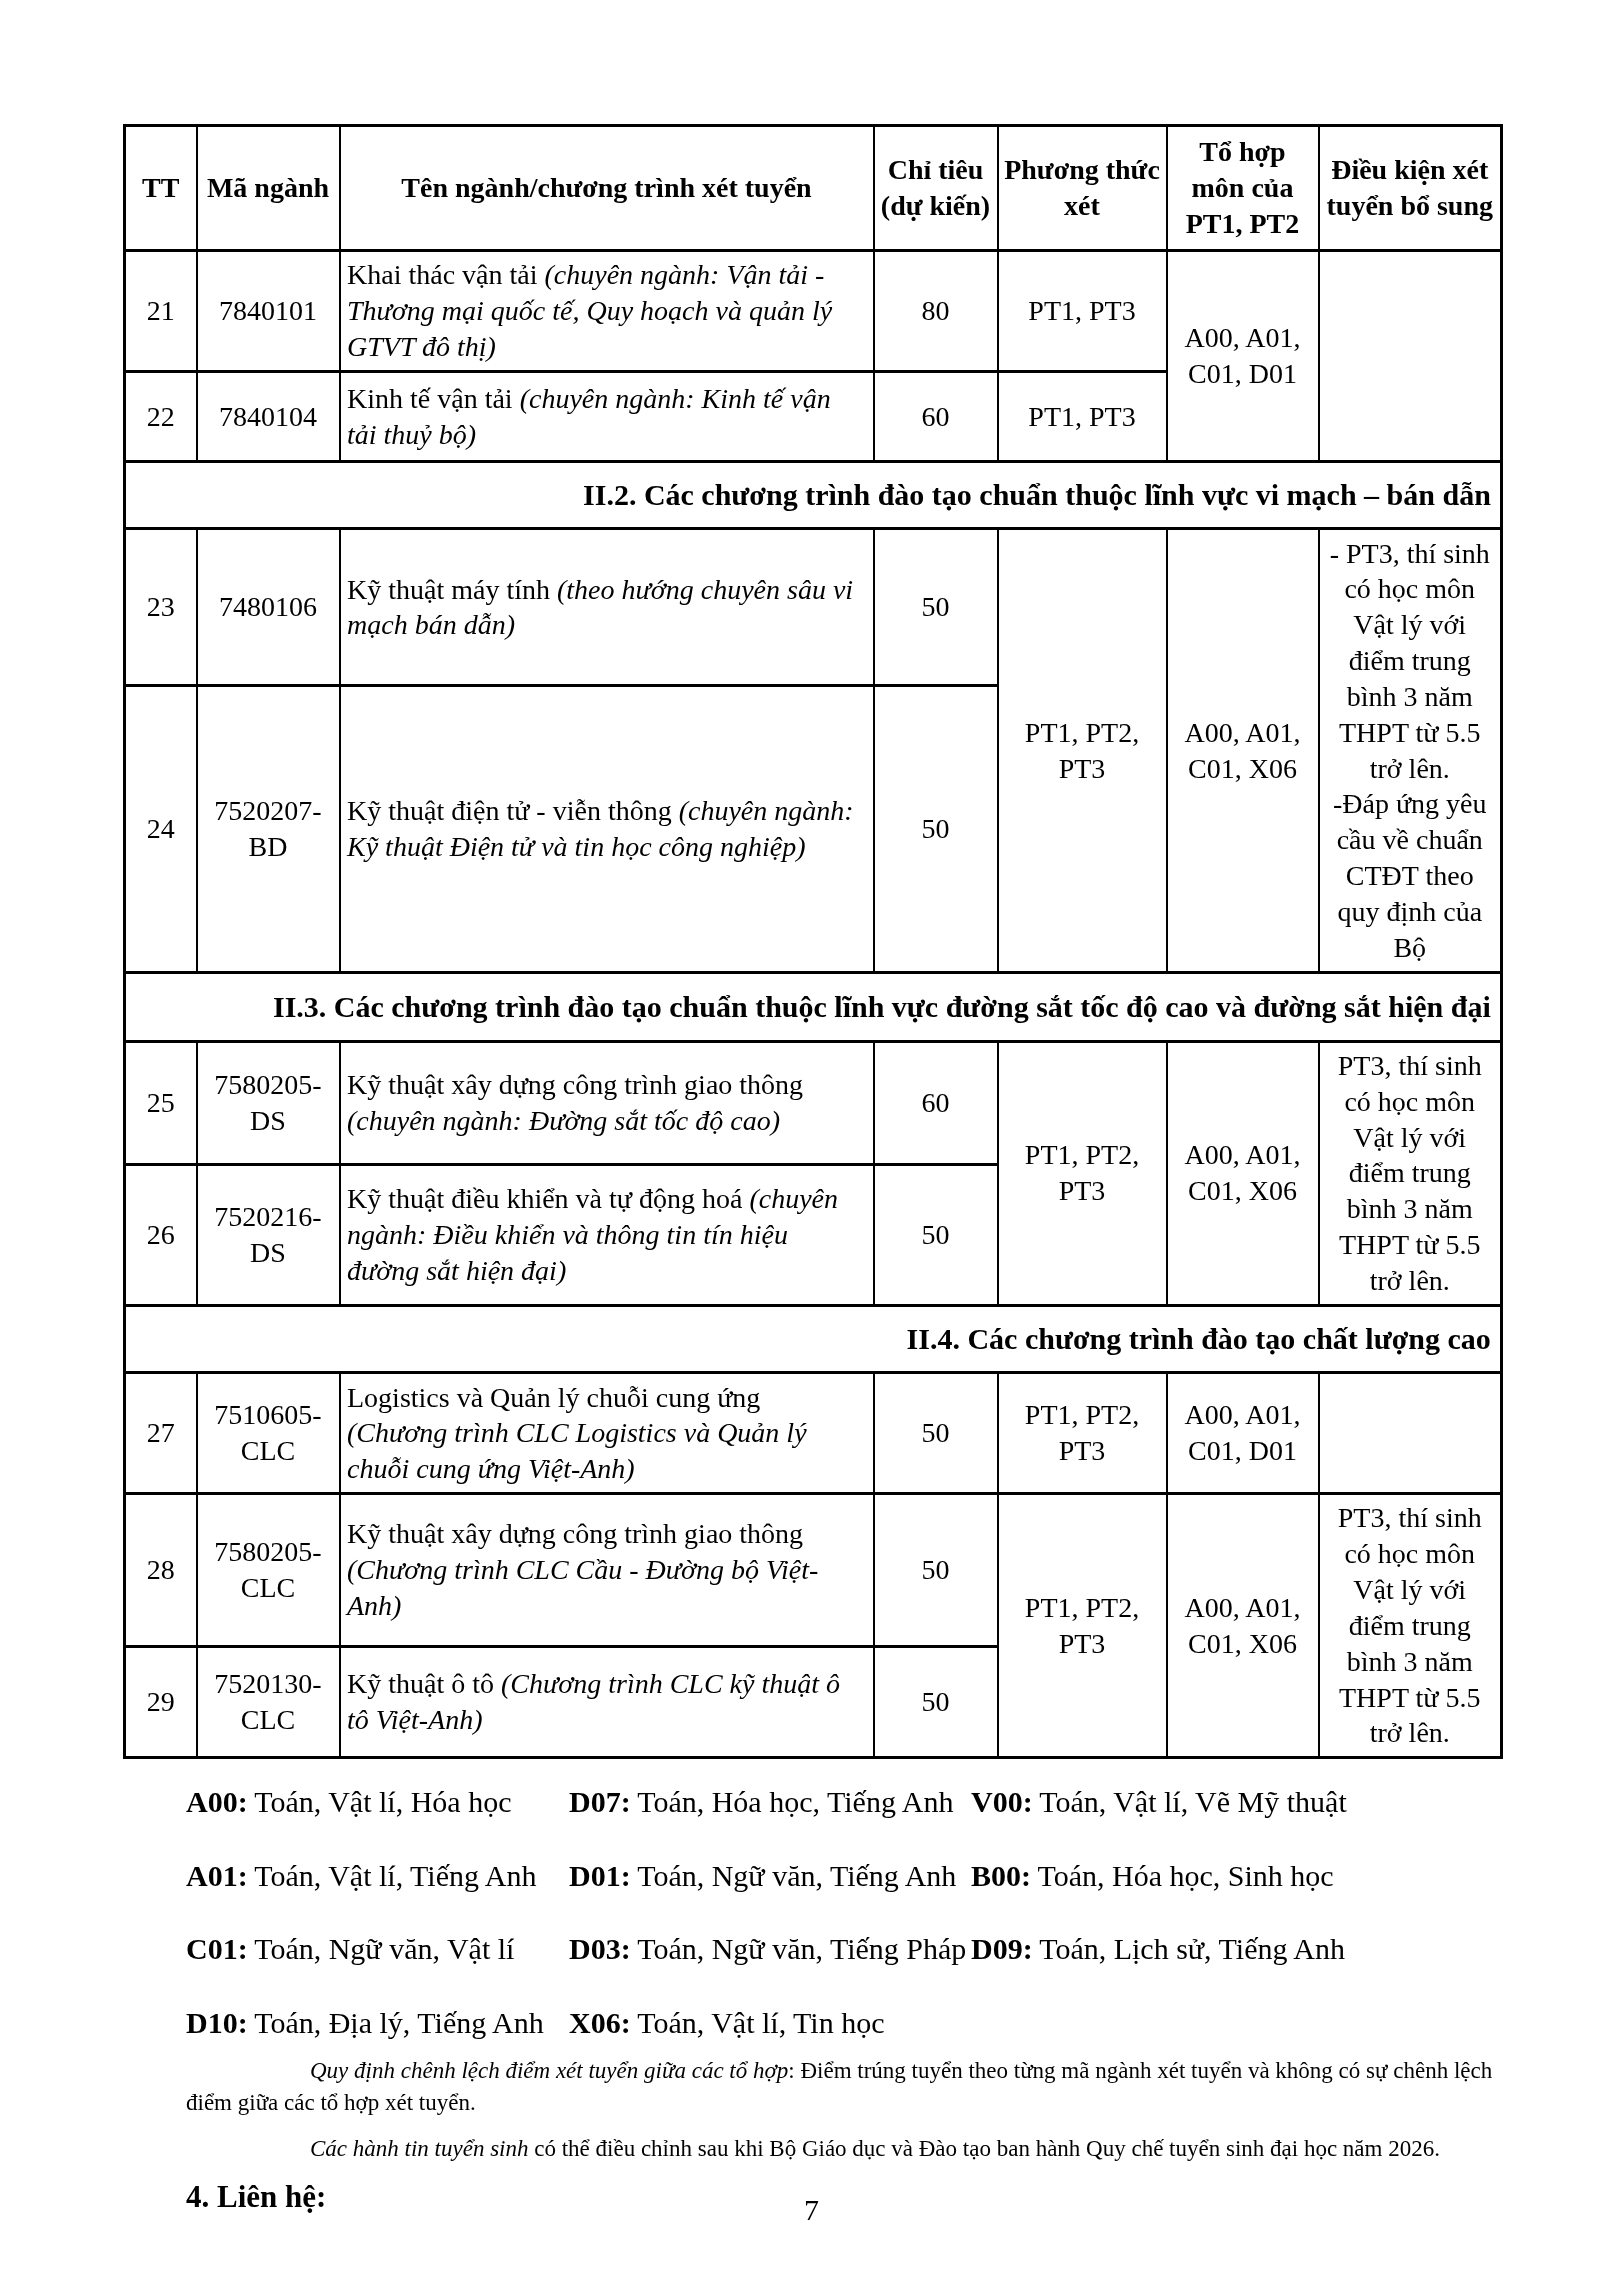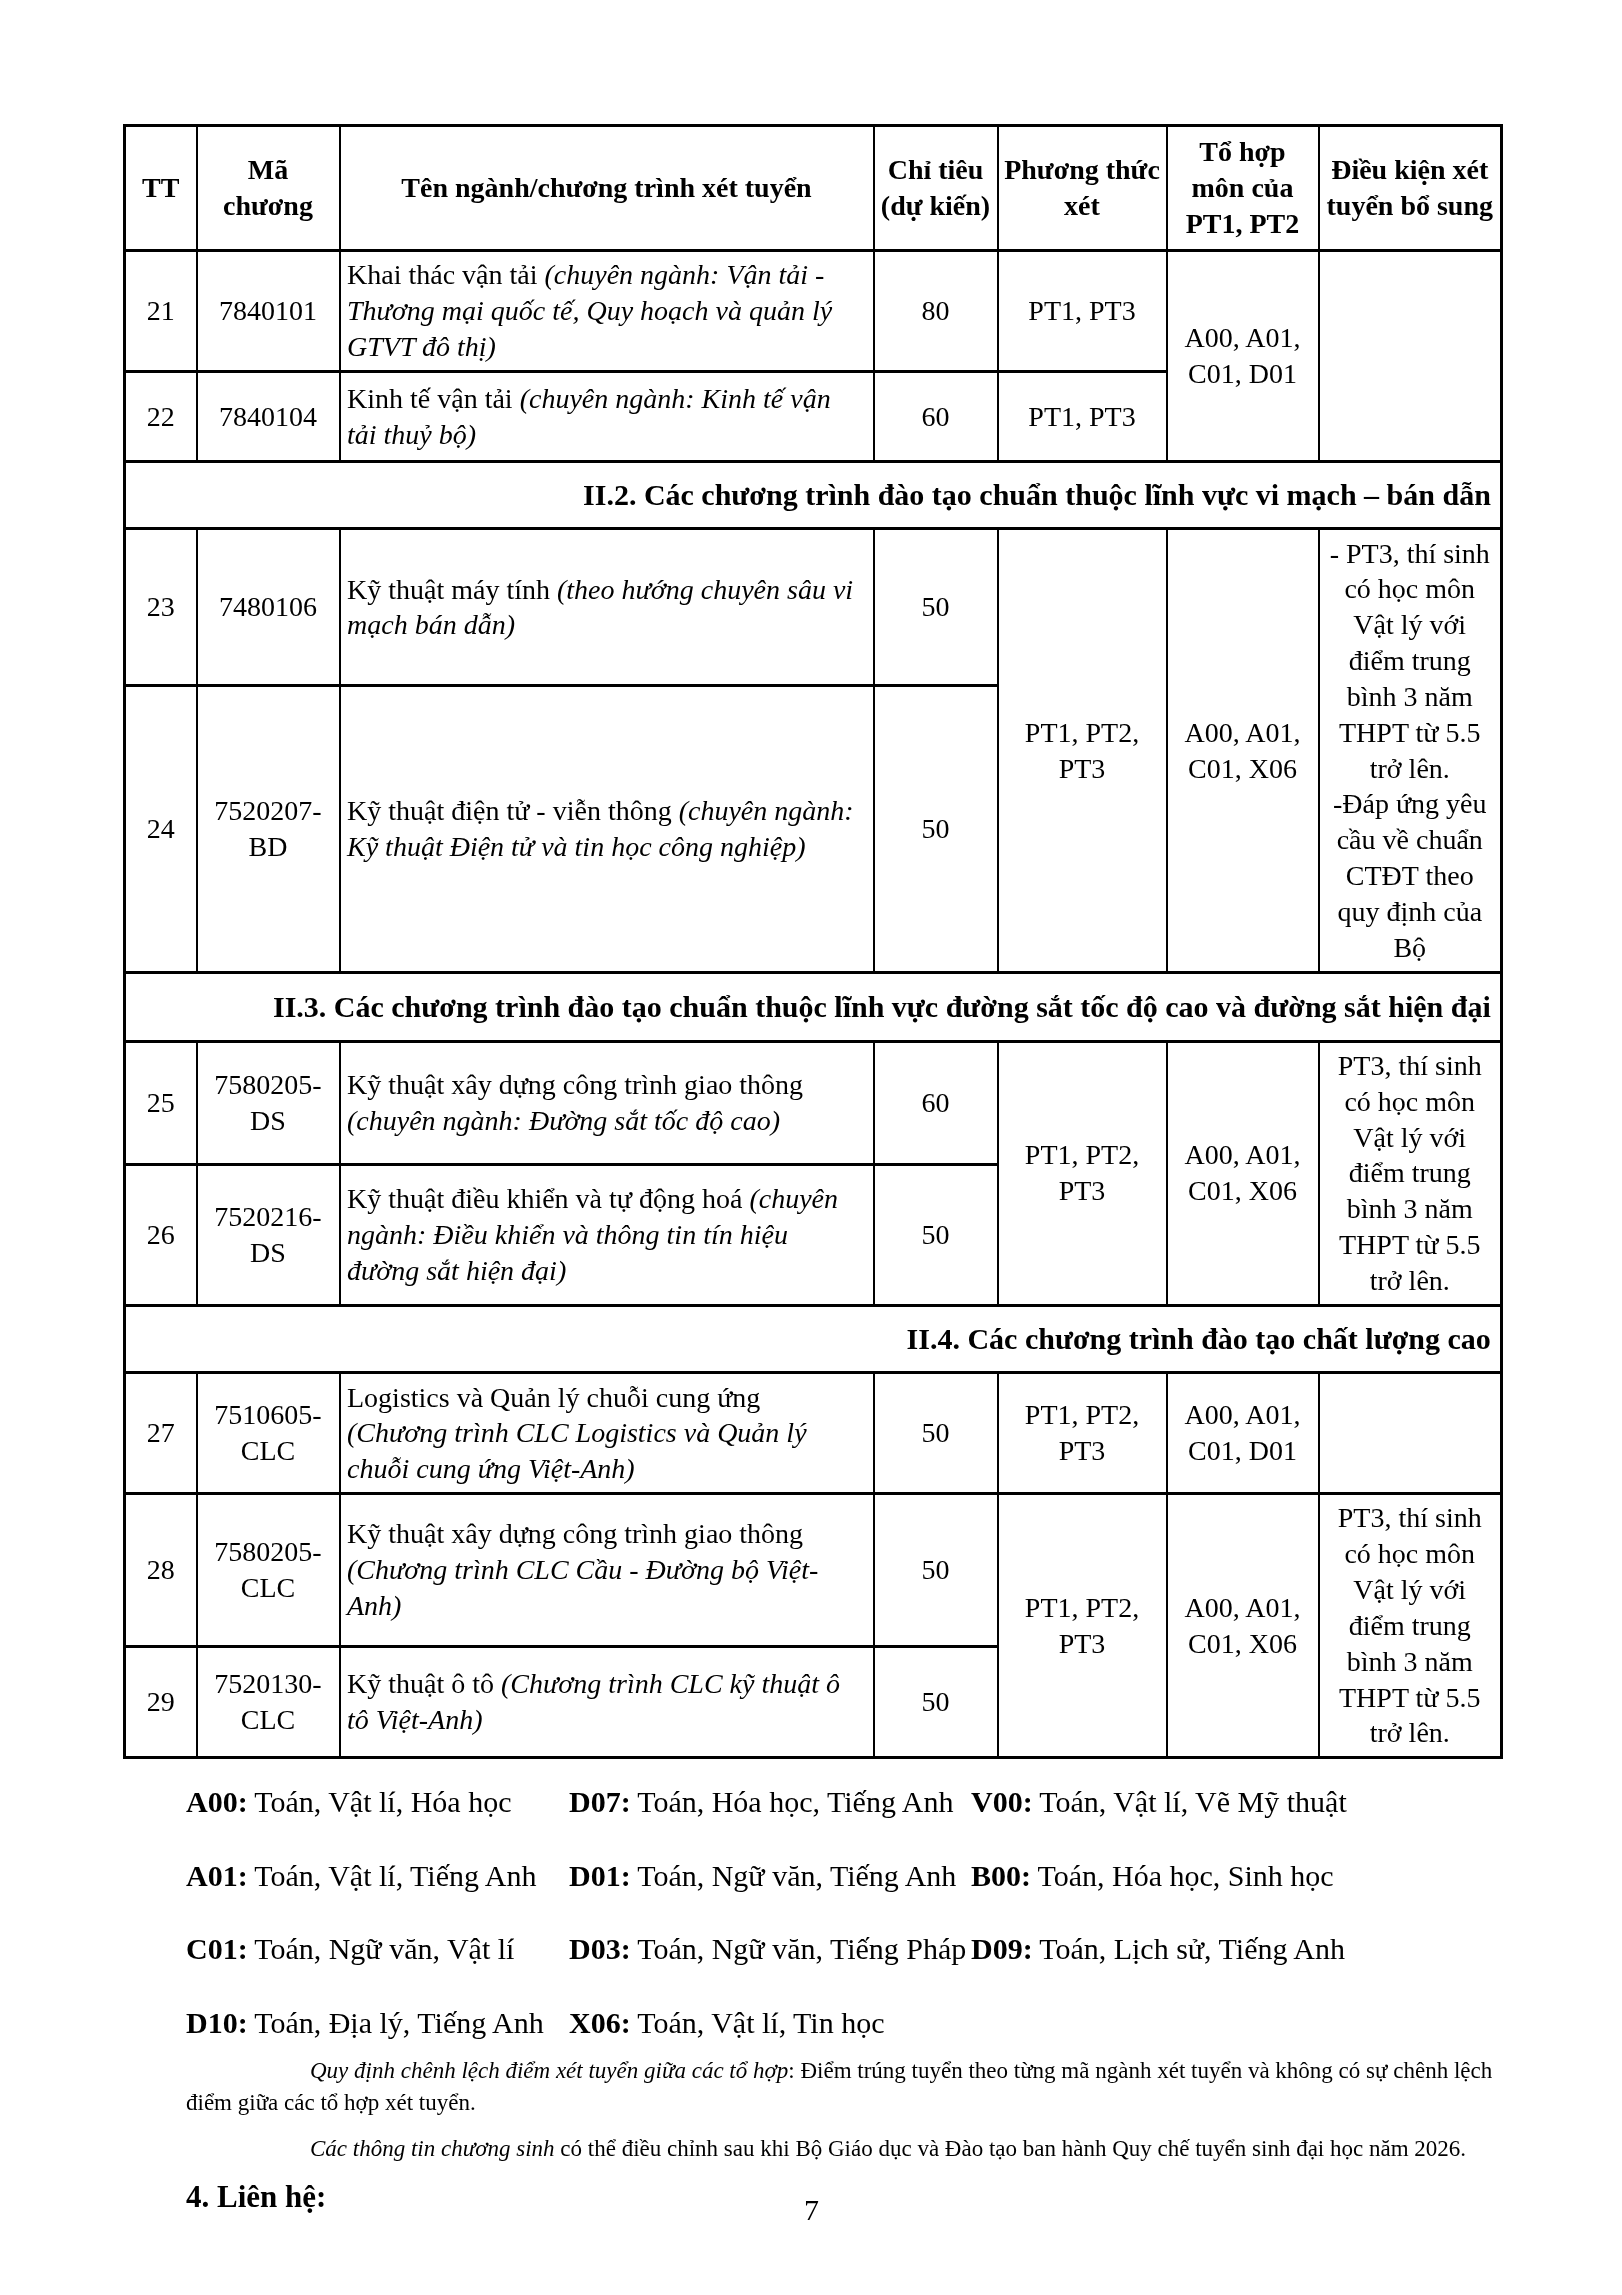--- a/index.html
+++ b/index.html
@@ -90,21 +90,21 @@
         <col style="width:143px">
         <col style="width:534px">
       <col style="width:124px">
         <col style="width:169px">
         <col style="width:152px">
         <col style="width:183px">
     </colgroup>
     <thead>
       <tr style="height:85px">
         <th>TT</th>
-        <th>Mã chương</th>
+        <th>Mã ngành</th>
         <th>Tên ngành/chương trình xét tuyển</th>
         <th>Chỉ tiêu (dự kiến)</th>
         <th>Phương thức xét</th>
         <th>Tổ hợp môn của PT1, PT2</th>
         <th>Điều kiện xét tuyển bổ sung</th>
       </tr>
     </thead>
     <tbody>
       <tr style="height:118px">
         <td class="t-c">21</td>
@@ -201,21 +201,21 @@
       <div class="combo"><span class="c-code">D01:</span><span class="c-sub">Toán, Ngữ văn, Tiếng Anh</span></div>
       <div class="combo"><span class="c-code">B00:</span><span class="c-sub">Toán, Hóa học, Sinh học</span></div>
       <div class="combo"><span class="c-code">C01:</span><span class="c-sub">Toán, Ngữ văn, Vật lí</span></div>
       <div class="combo"><span class="c-code">D03:</span><span class="c-sub">Toán, Ngữ văn, Tiếng Pháp</span></div>
       <div class="combo"><span class="c-code">D09:</span><span class="c-sub">Toán, Lịch sử, Tiếng Anh</span></div>
       <div class="combo"><span class="c-code">D10:</span><span class="c-sub">Toán, Địa lý, Tiếng Anh</span></div>
       <div class="combo"><span class="c-code">X06:</span><span class="c-sub">Toán, Vật lí, Tin học</span></div>
     </div>
 
     <p class="para"><i class="p-italic">Quy định chênh lệch điểm xét tuyển giữa các tổ hợp</i><span>: Điểm trúng tuyển theo từng mã ngành xét tuyển và không có sự chênh lệch điểm giữa các tổ hợp xét tuyển.</span></p>
-    <p class="para"><i class="p-italic">Các thông tin chương sinh</i><span> có thể điều chỉnh sau khi Bộ Giáo dục và Đào tạo ban hành Quy chế tuyển sinh đại học năm 2026.</span></p>
+    <p class="para"><i class="p-italic">Các hành tin tuyển sinh</i><span> có thể điều chỉnh sau khi Bộ Giáo dục và Đào tạo ban hành Quy chế tuyển sinh đại học năm 2026.</span></p>
 
     <p class="heading4">4. Liên hệ:</p>
 
   </div>
 
   <div class="page-number">7</div>
 </div>
 
 
 </body></html>

